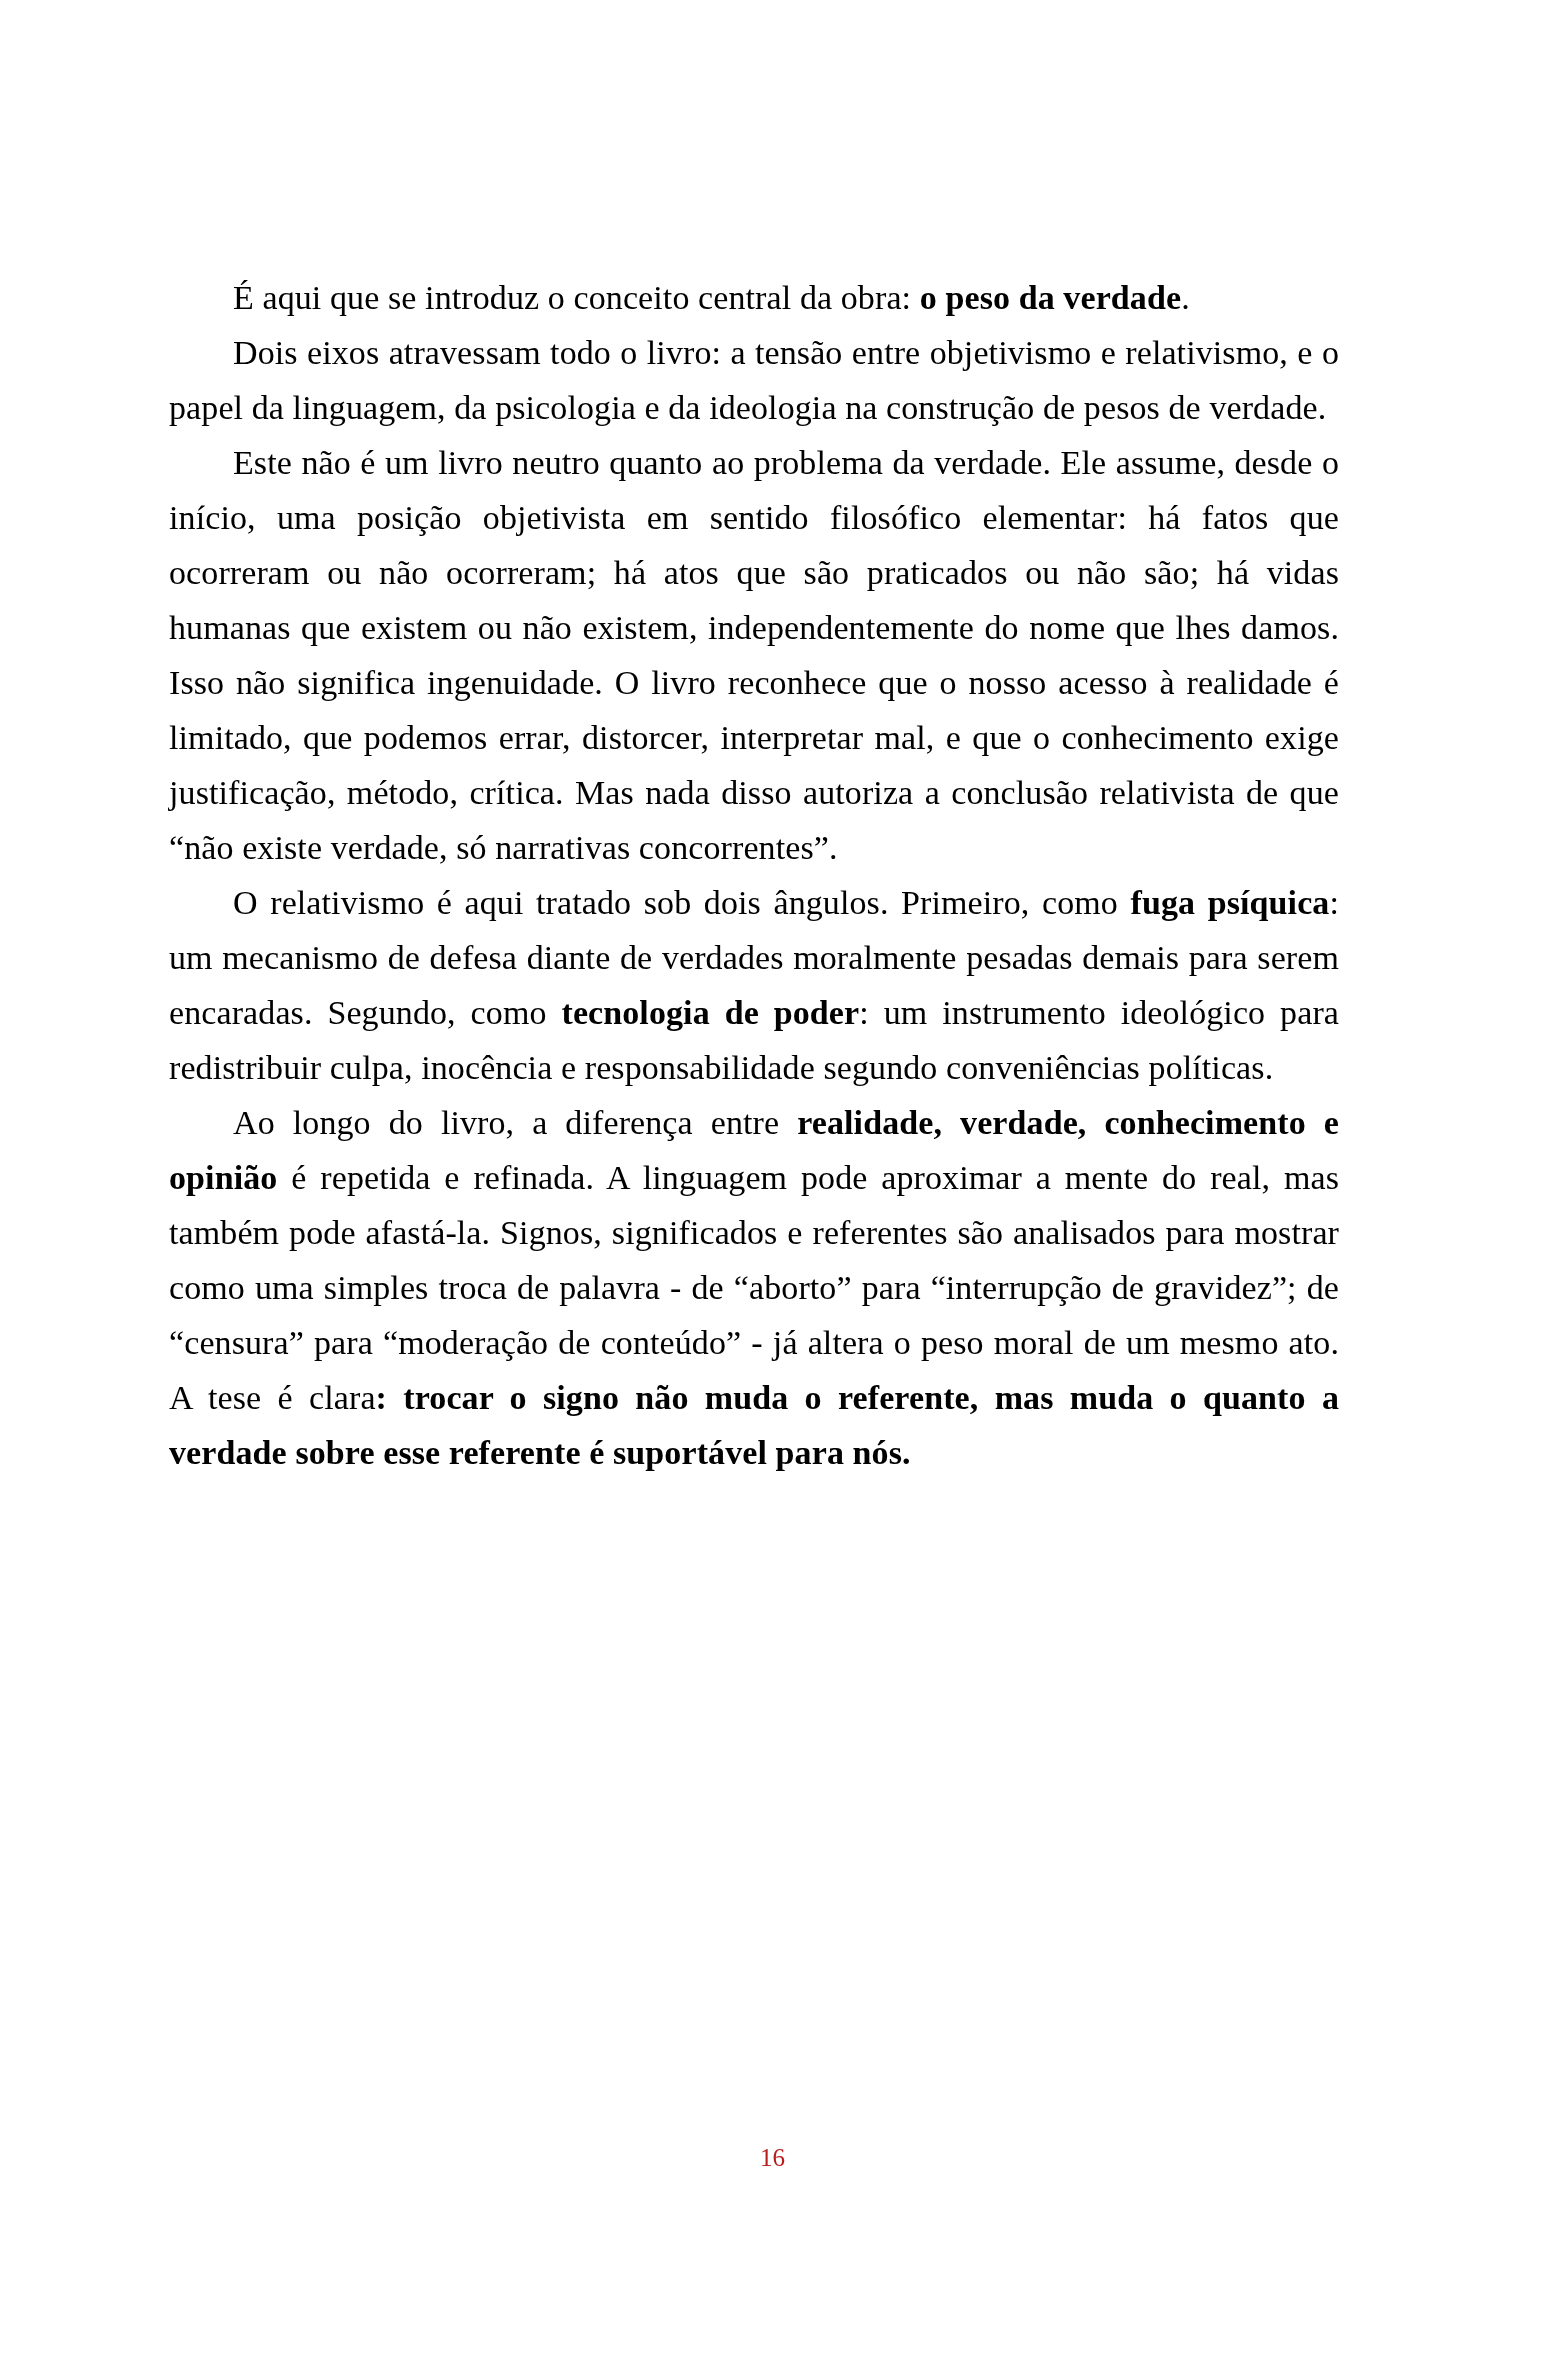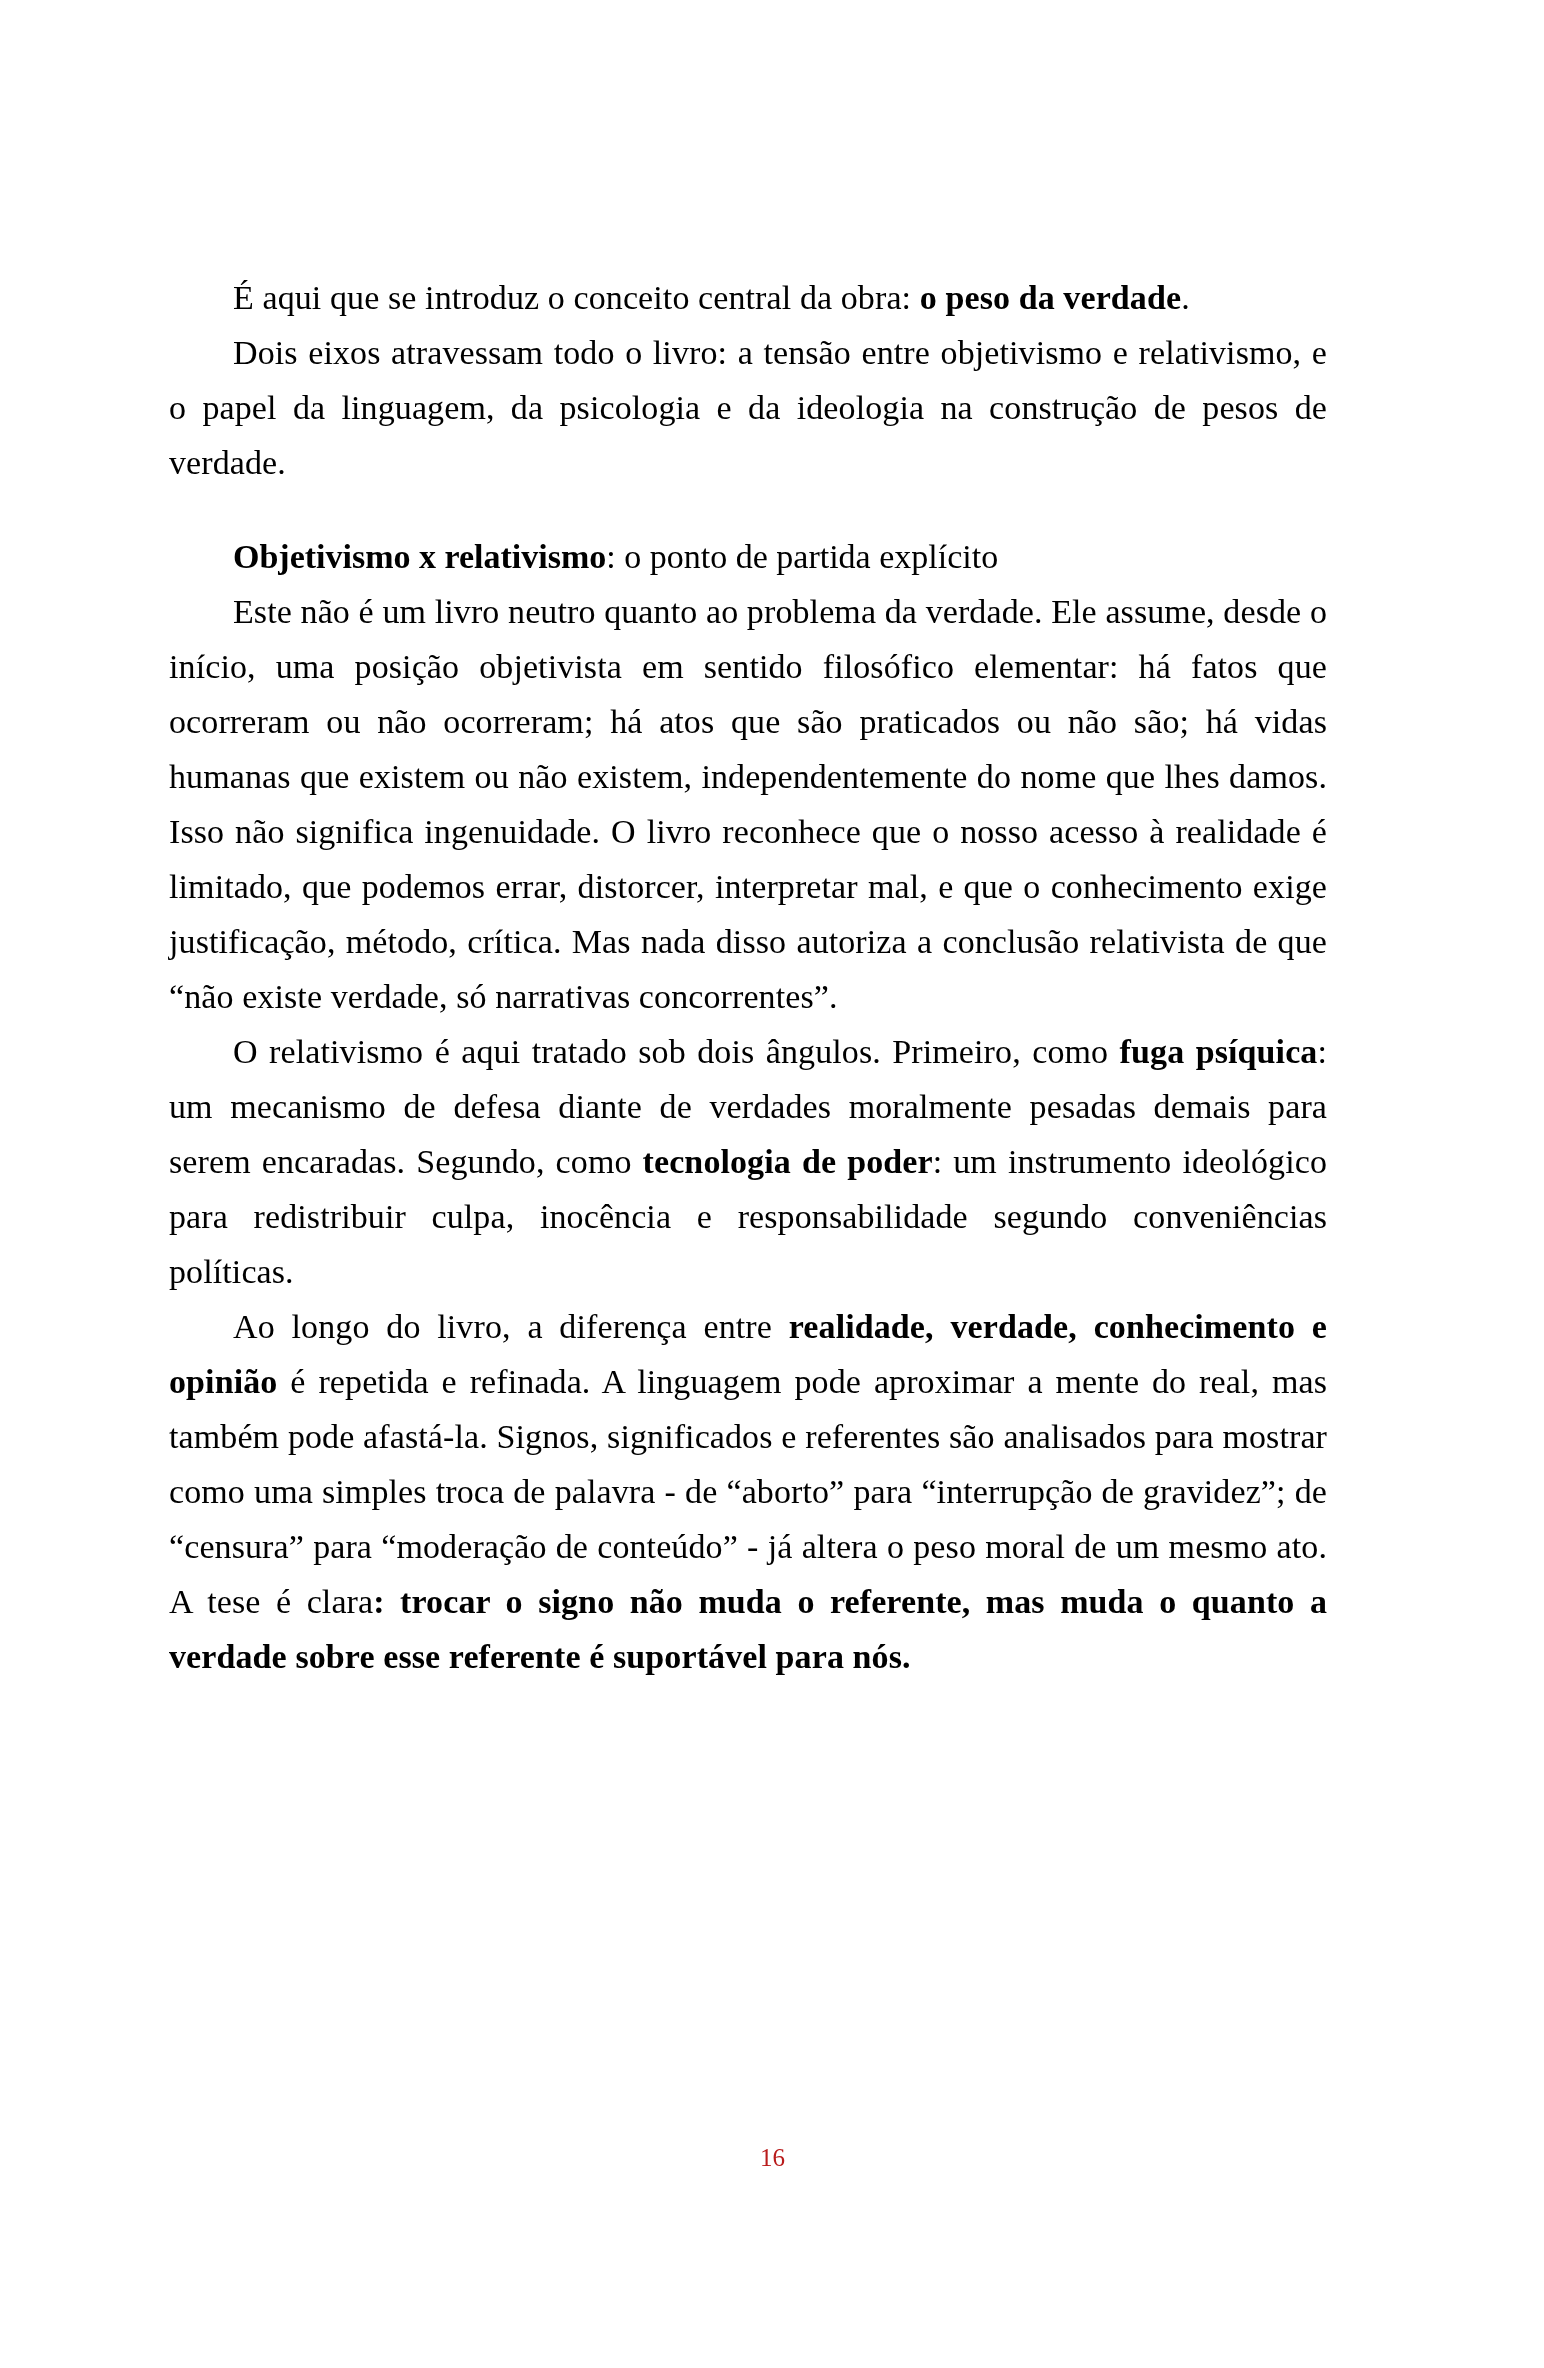--- a/index.html
+++ b/index.html
@@ -29,21 +29,21 @@
 
   
   .text-column {
     position: absolute;
     left: 169px;
     top: 270px;
     width: 1170px;   
   }
 
   p.body-par {
-    margin: 0 12px 0 0;
+    margin: 0 0 0 0;
     font-size: 34px;
     line-height: 55px;
     text-align: justify;
     text-justify: inter-word;
     text-indent: 64px;
     hyphens: manual;
     -webkit-hyphens: manual;
     letter-spacing: 0.1px;
   }
 
@@ -89,21 +89,20 @@
 <body>
 
 <div class="page">
 
   <div class="text-column">
 
     <p class="body-par par-gap-1 just-all"><span class="run">É aqui que se introduz o conceito central da obra: </span><span class="run bold-run">o peso da verdade</span><span class="run">.</span></p>
 
     <p class="body-par par-gap"><span class="run">Dois eixos atravessam todo o livro: a tensão entre objetivismo e relativismo, e o papel da linguagem, da psicologia e da ideologia na construção de pesos de verdade.</span></p>
 
-    <h2 class="subhead"><span class="run bold-run">Objetivismo x relativismo</span><span class="run">: o ponto de partida explícito</span></h2>
 
     <p class="body-par par-gap"><span class="run">Este não é um livro neutro quanto ao problema da verdade. Ele assume, desde o início, uma posição objetivista em sentido filosófico elementar: há fatos que ocorreram ou não ocorreram; há atos que são praticados ou não são; há vidas humanas que existem ou não existem, independentemente do nome que lhes damos. Isso não significa ingenuidade. O livro reconhece que o nosso acesso à realidade é limitado, que podemos errar, distorcer, interpretar mal, e que o conhecimento exige justificação, método, crítica. Mas nada disso autoriza a conclusão relativista de que “não existe verdade, só narrativas concorrentes”.</span></p>
 
     <p class="body-par par-gap"><span class="run">O relativismo é aqui tratado sob dois ângulos. Primeiro, como </span><span class="run bold-run">fuga psíquica</span><span class="run">: um mecanismo de defesa diante de verdades moralmente pesadas demais para serem encaradas. Segundo, como </span><span class="run bold-run">tecnologia de poder</span><span class="run">: um instrumento ideológico para redistribuir culpa, inocência e responsabilidade segundo conveniências políticas.</span></p>
 
     <p class="body-par par-gap just-all"><span class="run">Ao longo do livro, a diferença entre </span><span class="run bold-run">realidade, verdade, conhecimento e opinião</span><span class="run"> é repetida e refinada. A linguagem pode aproximar a mente do real, mas também pode afastá-la. Signos, significados e referentes são analisados para mostrar como uma simples troca de palavra - de “aborto” para “interrupção de gravidez”; de “censura” para “moderação de conteúdo” - já altera o peso moral de um mesmo ato. A tese é clara</span><span class="run bold-run">: trocar o signo não muda o referente, mas muda o quanto a verdade sobre esse referente é suportável para nós.</span></p>
 
   </div>
 
   <div class="page-number">16</div>

